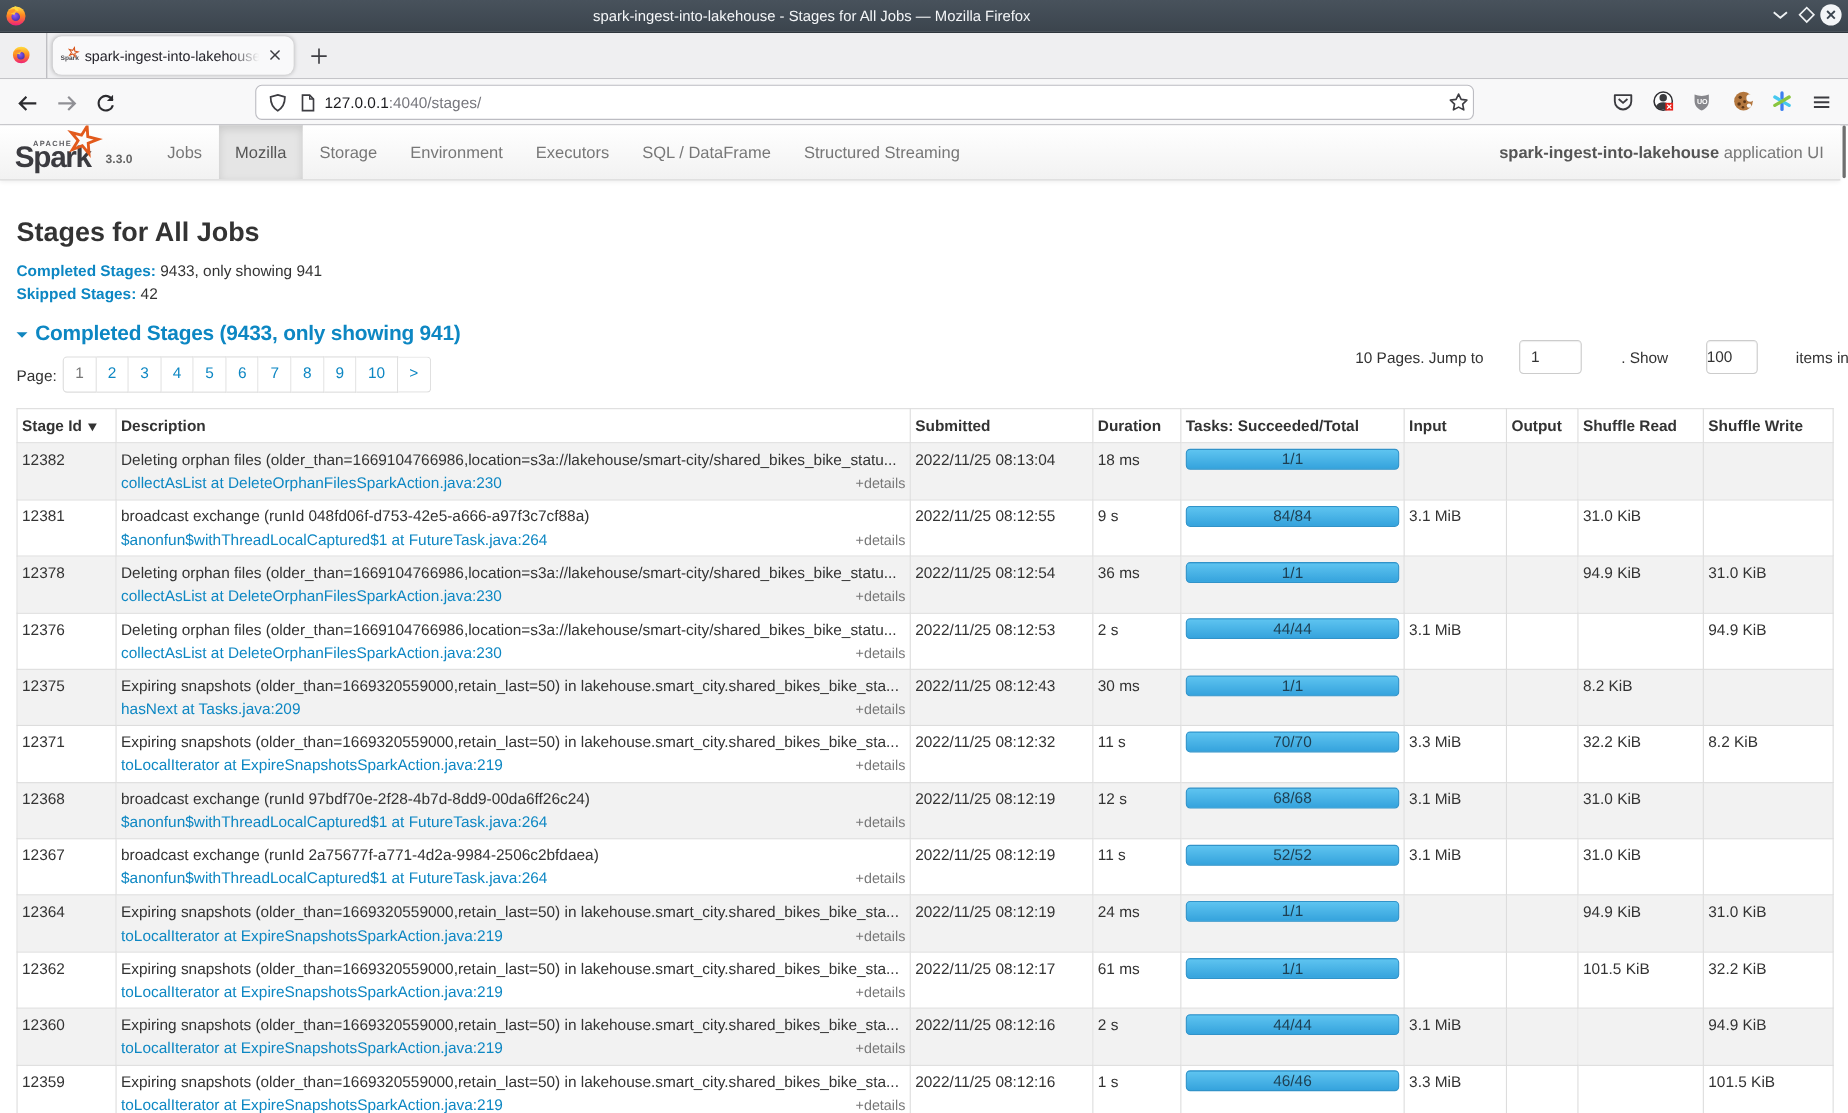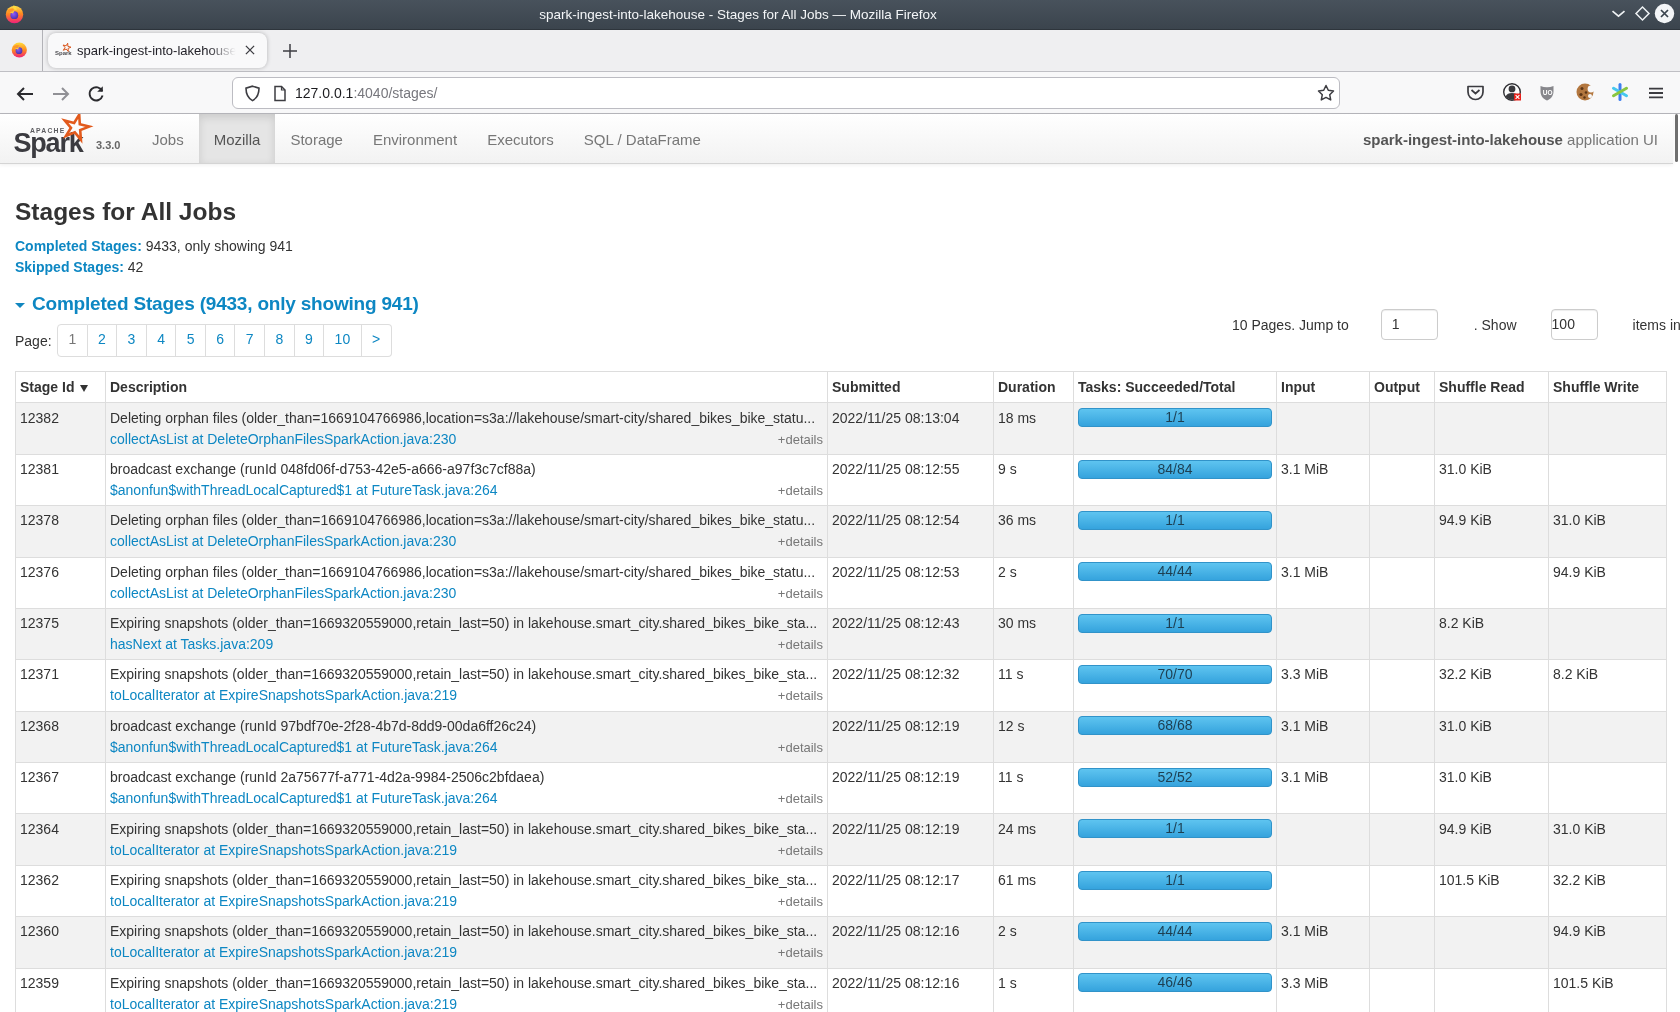--- a/index.html
+++ b/index.html
@@ -208,20 +208,21 @@
     <path d="M69.2,0.7 L69.8,10.3 L79.2,12.6 L70.2,16.1 L70.9,25.7 L64.8,18.4 L55.9,22.0 L61.0,13.8 L54.8,6.5 L64.1,8.9 Z" fill="none" stroke="#e25a1c" stroke-width="2.6" stroke-linejoin="miter"></path>
   </svg>
   <div class="abs" style="left:96px;top:24.5px;font-weight:bold;font-size:11px;color:#666">3.3.0</div>
   <div id="nav">
     <a>Jobs</a>
       <a class="active">Mozilla</a>
       <a>Storage</a>
       <a>Environment</a>
       <a>Executors</a>
       <a>SQL / DataFrame</a>
+      <a>Structured Streaming</a>
   </div>
   <div id="navright"><b>spark-ingest-into-lakehouse</b> application UI</div>
 </div>
 
 <div id="h3">Stages for All Jobs</div>
 <div id="counts"><b>Completed Stages:</b> 9433, only showing 941<br><b>Skipped Stages:</b> 42</div>
 <div id="h4"><span class="arr"></span>Completed Stages (9433, only showing 941)</div>
 
 <div id="pgrow">
   <div id="pglabel">Page:</div>

